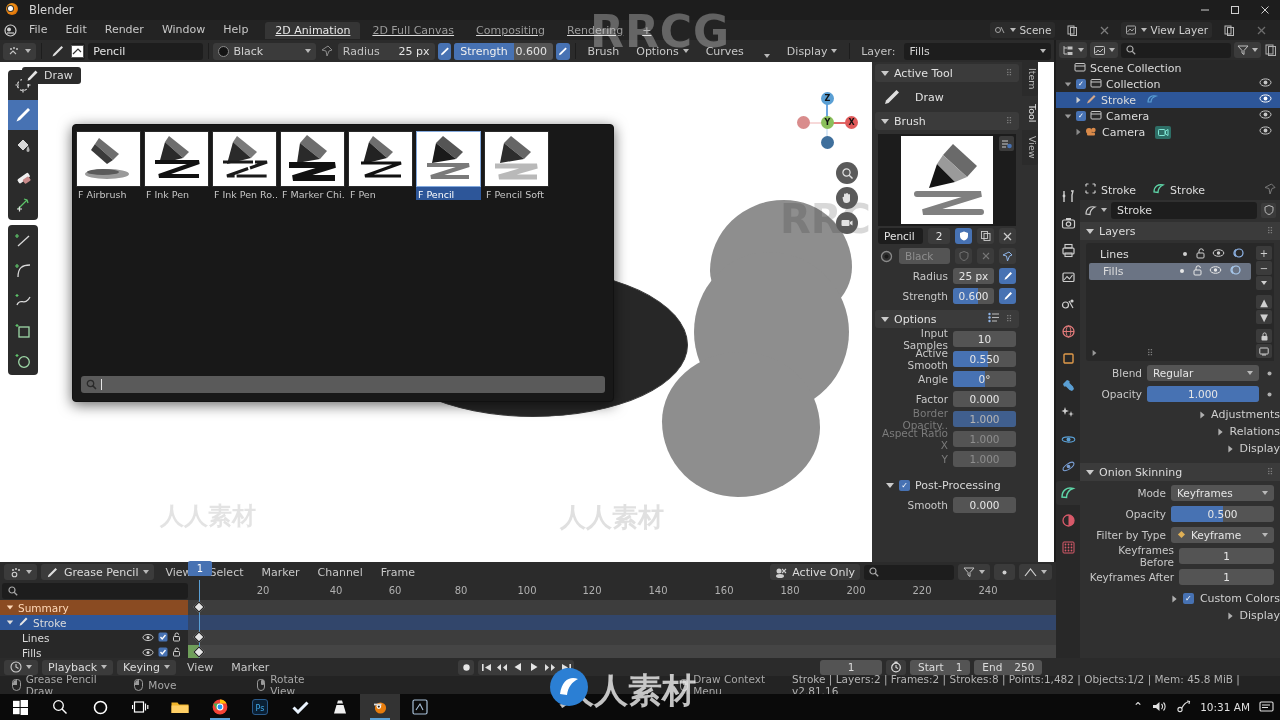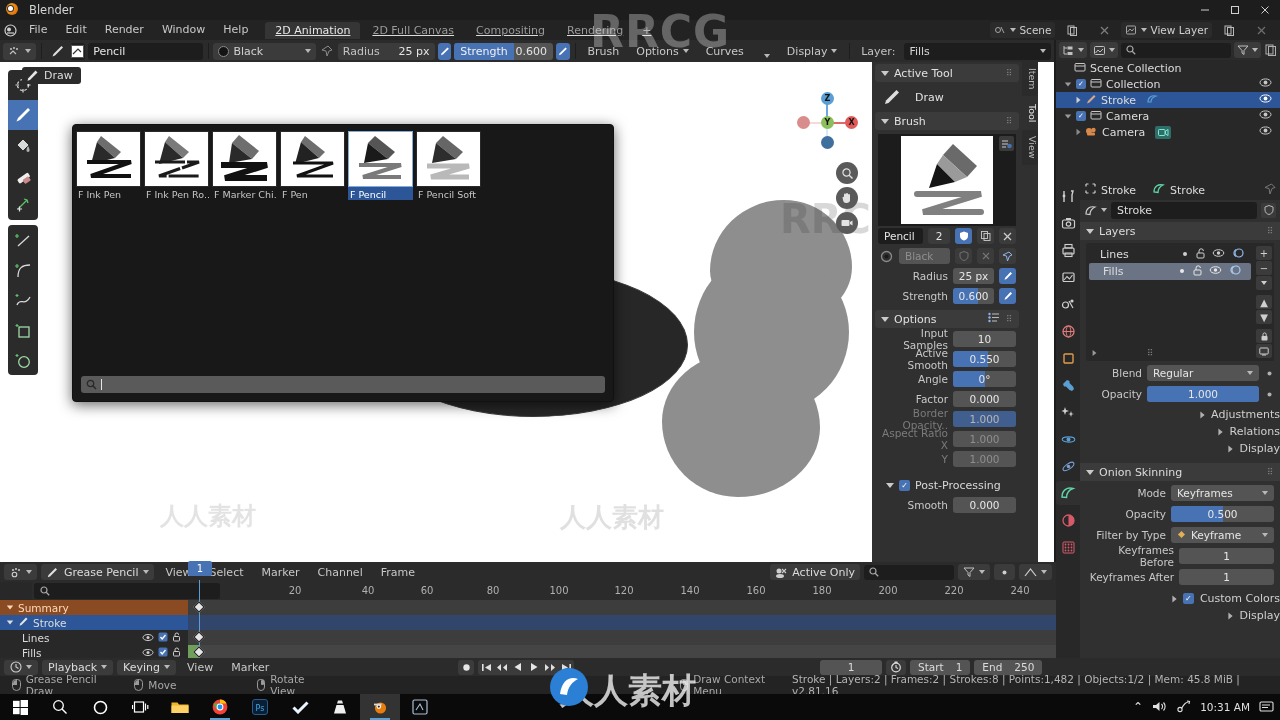--- a/index.html
+++ b/index.html
@@ -173,21 +173,21 @@
   .layer-tools { width:20px; background:#282828; display:flex;flex-direction:column;align-items:center;gap:1px;padding-top:3px;}
   .lt-btn { width:16px;height:14px;background:#3b3b3b;border-radius:2px;display:flex;align-items:center;justify-content:center;color:#cfcfcf;font-size:10px;}
   .sec-hdr { height:18px; background:#3b3b3b;display:flex;align-items:center;gap:5px;padding:0 6px;font-size:11px;margin:2px 0;}
   .expand-row { display:flex;align-items:center;gap:6px;height:17px;padding-left:12px;font-size:11px;color:#cfcfcf;justify-content:flex-end;}
 
   
   .dopesheet { position:absolute; left:0; top:562px; width:1056px; height:96px; background:#282828;}
   .ds-header { height:20px; background:#2b2b2b; display:flex;align-items:center;gap:4px;padding:0 4px;}
   .ds-mode { height:16px;background:#3b3b3b;border-radius:3px;display:flex;align-items:center;gap:4px;padding:0 5px;}
   .ds-menu { padding:0 7px; color:#c8c8c8;}
-  .ds-searchrow { height:18px; background:#2b2b2b; display:flex;margin-left:32px;}
+  .ds-searchrow { height:18px; background:#2b2b2b; display:flex;}
   .ds-chanhdr { width:186px; background:#1d1d1d; border-radius:3px; margin:1px 2px; display:flex;align-items:center;padding:0 6px;}
   .ds-ruler { flex:1; position:relative; }
   .tick { position:absolute; top:3px; font-size:10px; color:#b0b0b0; transform:translateX(-50%);}
   .ds-chan { width:188px; background:#282828; }
   .chan-row { height:15px; display:flex;align-items:center;padding-left:6px; gap:4px; font-size:10.5px;}
   .chan-row.summary { background:#8a4b22; }
   .chan-row.sel { background:#2d5699; }
   .chan-icons{ margin-left:auto; display:flex;gap:4px; padding-right:6px;}
   .ds-keys { position:absolute; left:188px; right:0; top:38px; bottom:0; background:#373737;}
   .playhead { position:absolute; top:-20px; bottom:0; width:1px; background:#5a9fd4; }
@@ -519,20 +519,31 @@
       <div class="rbtn">
         <svg width="14" height="14" viewBox="0 0 14 14">
             <rect x="1.5" y="4" width="8" height="6" rx="1" fill="#e2e2e2"></rect>
             <path d="M10 6 L12.5 4.5 L12.5 9.5 L10 8 Z" fill="#e2e2e2"></path>
           </svg>
       </div>
     </div>
 
     <div class="brush-popup">
       <div class="bp-grid">
+        <div class="bp-item">
+          <div class="bp-thumb">
+            <svg width="65" height="56" viewBox="0 0 65 56">
+                <path d="M22 6 L42 22 L36 28 L18 12 Z" fill="#6e6e6e"></path>
+                <path d="M18 12 L36 28 L30 32 L14 18 Z" fill="#3a3a3a"></path>
+                <ellipse cx="30" cy="42" rx="22" ry="5" fill="#9a9a9a"></ellipse>
+                <ellipse cx="26" cy="40" rx="16" ry="3" fill="#5a5a5a"></ellipse>
+              </svg>
+          </div>
+          <div class="bp-label">F Airbrush</div>
+        </div>
         <div class="bp-item">
           <div class="bp-thumb">
             <svg width="65" height="56" viewBox="0 0 65 56">
                 <path d="M24 4 L44 20 L38 26 L20 10 Z" fill="#6e6e6e"></path>
                 <path d="M20 10 L38 26 L14 32 Z" fill="#2a2a2a"></path>
                 <path d="M10 30 L54 30 L14 44 L54 44" stroke="#111" stroke-width="4" fill="none"></path>
               </svg>
           </div>
           <div class="bp-label">F Ink Pen</div>
         </div>

